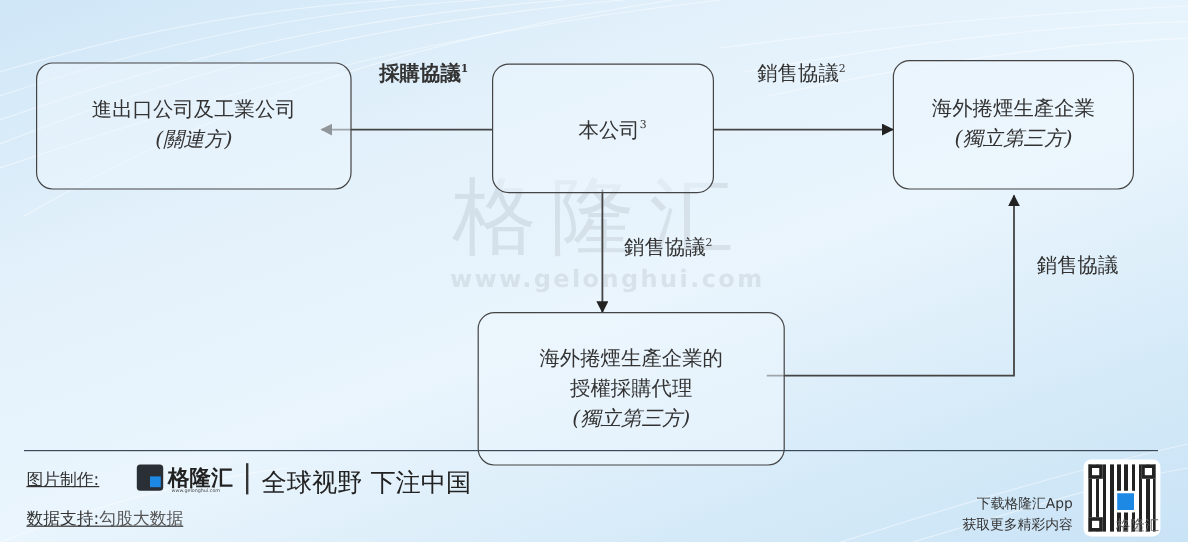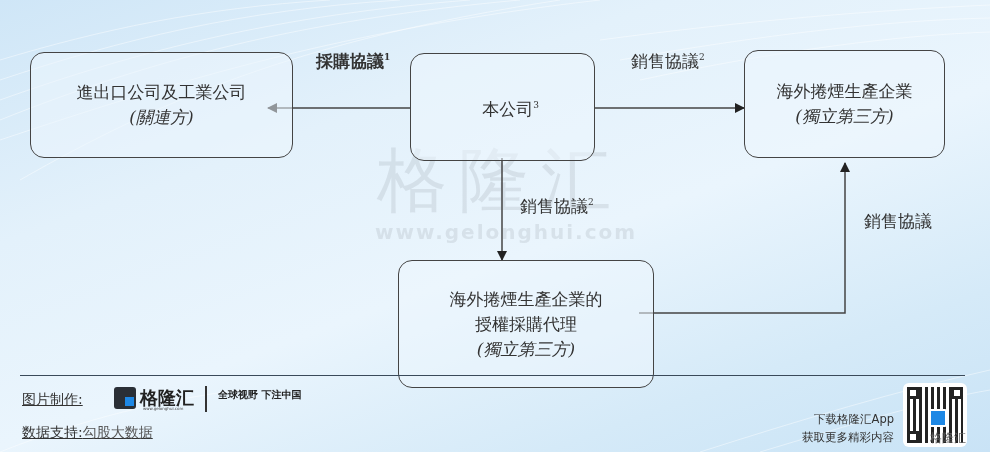--- a/index.html
+++ b/index.html
@@ -31,21 +31,21 @@
     .footer { font-family: "DejaVu Sans", "Liberation Sans", sans-serif; }
     .credit { position: absolute; left: 22px; font-size: 14px; color: #333; text-decoration: underline; }
     .logo-g {
       position: absolute; left: 114px; top: 387px; width: 22px; height: 22px;
       background: #2a2f36; border-radius: 3px;
     }
     .logo-g::after { content: ""; position: absolute; right: 2px; bottom: 3px; width: 9px; height: 9px; background: #1e88e5; }
     .logo-text { position: absolute; left: 140px; top: 386px; font-size: 18px; font-weight: bold; color: #222; }
     .logo-url { position: absolute; left: 143px; top: 406px; font-size: 4px; color: #444; }
     .logo-sep { position: absolute; left: 205px; top: 386px; width: 1.5px; height: 26px; background: #333; }
-    .slogan { position: absolute; left: 218px; top: 388px; font-size: 10px; font-weight: bold; color: #222; }
+    .slogan { position: absolute; left: 218px; top: 388px; font-size: 21px; font-weight: normal; color: #222; }
     .app-text { position: absolute; right: 96px; text-align: left; font-size: 11.5px; color: #333; }
     .qr {
       position: absolute; left: 903px; top: 383px; width: 64px; height: 64px;
       background: #fff; border-radius: 6px; box-sizing: border-box; padding: 4px;
     }
     .qr-inner {
       width: 100%; height: 100%;
       background:
         repeating-linear-gradient(90deg, #222 0 3px, transparent 3px 6px),
         repeating-linear-gradient(0deg, rgba(255,255,255,0.8) 0 2px, transparent 2px 5px);

